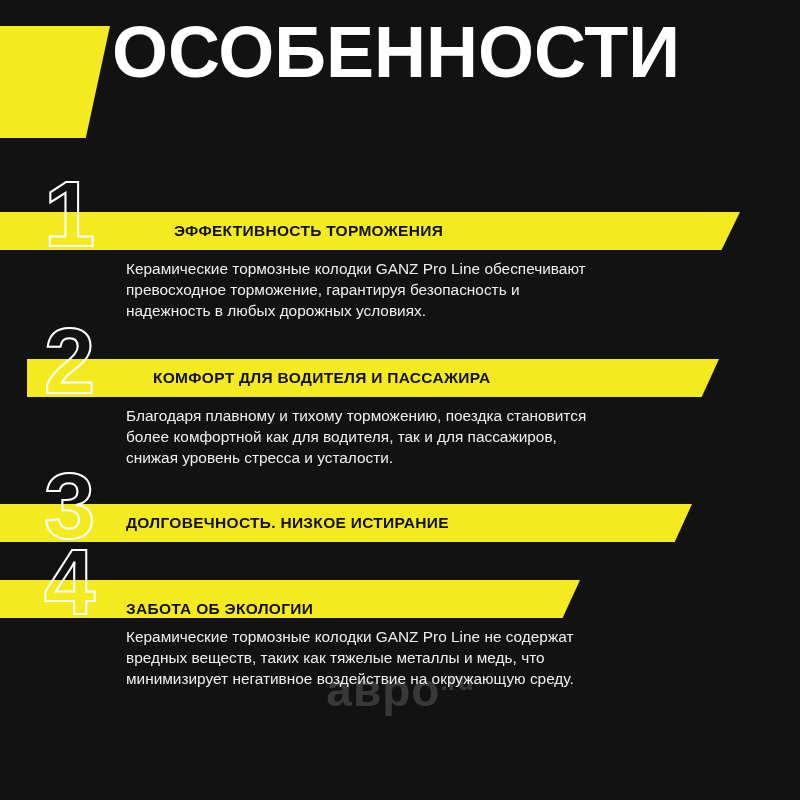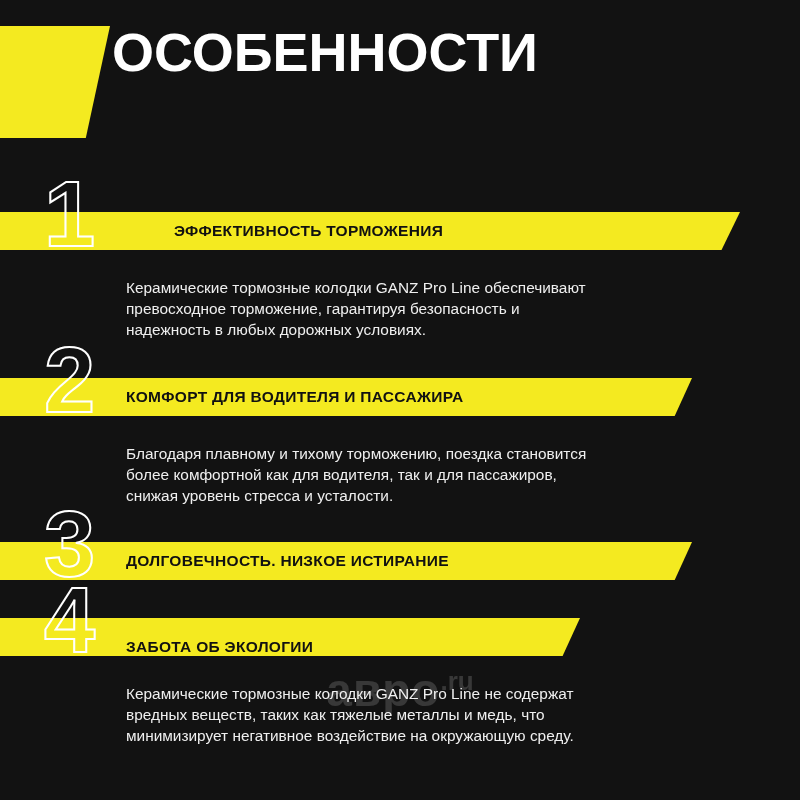--- a/index.html
+++ b/index.html
@@ -36,21 +36,21 @@
     background: #f4ea20;
     clip-path: polygon(0 0, 100% 0, 78% 100%, 0 100%);
   }
   .header-title {
     position: absolute;
     left: 112px;
     top: 24px;
     width: 680px;
     color: #ffffff;
     font-weight: bold;
-    font-size: 54px;
+    font-size: 72px;
     line-height: 56px;
     letter-spacing: 0px;
     text-transform: uppercase;
     font-family: "Liberation Sans", sans-serif;
   }
   .header-title .l2 {
     display: block;
   }
 
   
@@ -61,21 +61,21 @@
     position: relative;
   }
   .band {
     position: relative;
     height: 38px;
     background: #f4ea20;
     display: flex;
     align-items: center;
   }
   .band.w1 { width: 692px; clip-path: polygon(0 0, 100% 0, 97.5% 100%, 0 100%); padding-left: 48px; }
-  .band.w2 { width: 692px; clip-path: polygon(0 0, 100% 0, 97.5% 100%, 0 100%); }
+  .band.w2 { width: 692px; clip-path: polygon(0 0, 100% 0, 97.5% 100%, 0 100%); margin-left: 27px; }
   .band.w3 { width: 692px; clip-path: polygon(0 0, 100% 0, 97.5% 100%, 0 100%); }
   .band.w4 { width: 580px; clip-path: polygon(0 0, 100% 0, 97% 100%, 0 100%); align-items: flex-end; }
 
   .band-title {
     margin-left: 126px;
     color: #111111;
     font-weight: bold;
     font-size: 15.5px;
     letter-spacing: 0.3px;
     text-transform: uppercase;
@@ -90,21 +90,21 @@
     -webkit-text-stroke: 2px #ffffff;
     font-size: 92px;
     font-weight: bold;
     line-height: 92px;
     font-family: "Liberation Sans", sans-serif;
     z-index: 5;
     pointer-events: none;
   }
 
   .body-text {
-    margin: 27px 0 0 126px;
+    margin: 8px 0 0 126px;
     width: 470px;
     color: #efefef;
     font-size: 15.4px;
     line-height: 21px;
     font-family: "Liberation Sans", sans-serif;
   }
 
   
   .item1 { padding-top: 52px; }
   .item2 { padding-top: 38px; }

